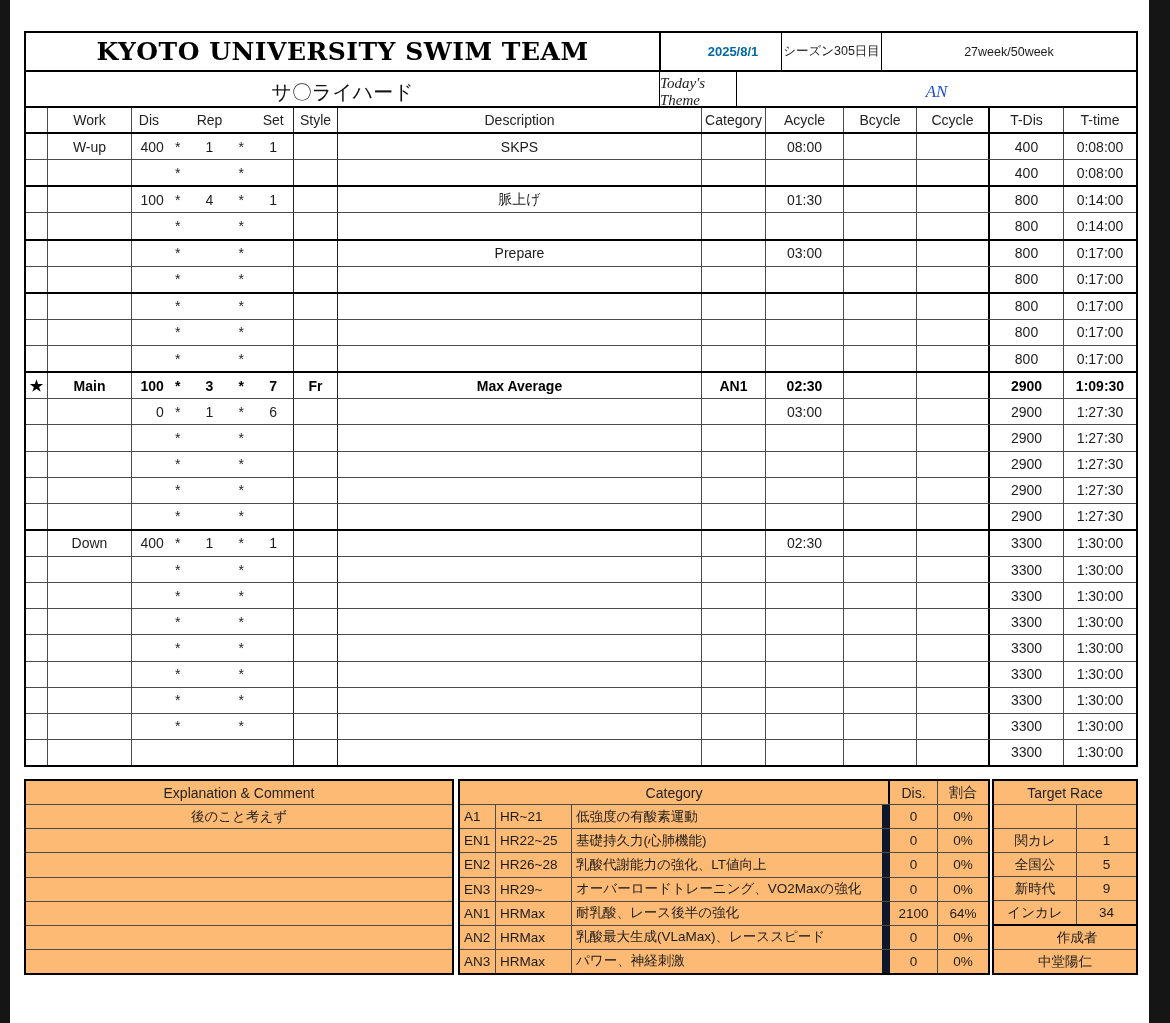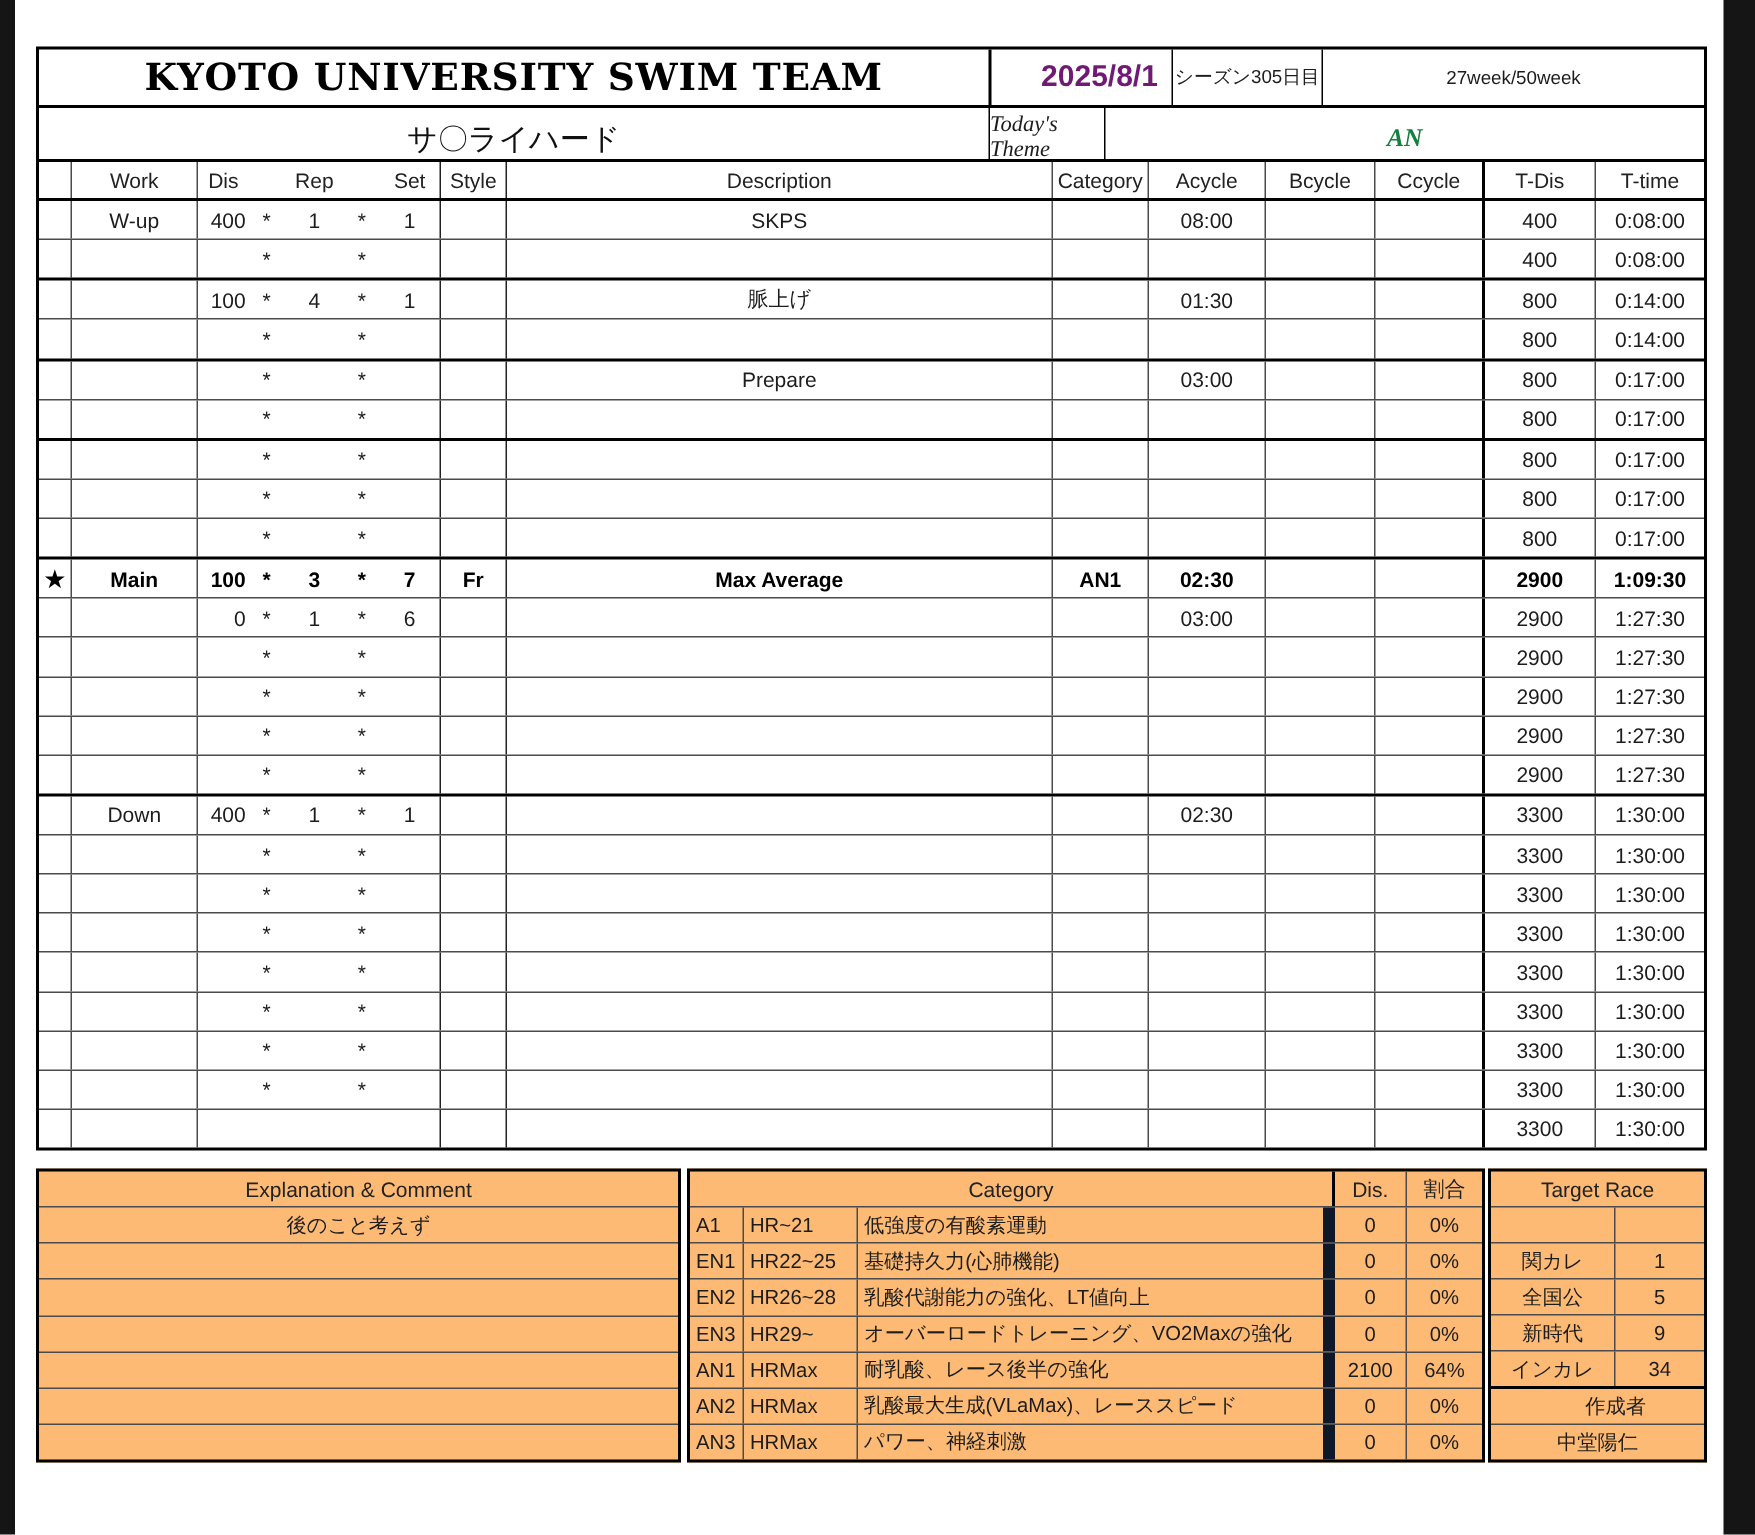--- a/index.html
+++ b/index.html
@@ -37,42 +37,42 @@
   .hb-right { flex: 1; display: flex; flex-direction: column; }
   .hb-row1 { height: 39px; border-bottom: 2px solid #000; display: flex; }
   .hb-row2 { flex: 1; display: flex; }
   .hb-title {
     width: 633px; display: flex; align-items: center; justify-content: center;
     font-family: "DejaVu Serif", "Liberation Serif", serif; font-weight: bold;
     font-size: 25px; letter-spacing: 0.5px; color: #000;
   }
   .hb-date {
     width: 122px; border-left: 2px solid #000; display: flex; align-items: center; justify-content: center;
-    font-weight: bold; font-size: 20px; color: #701a75; padding-left: 24px;
+    font-weight: bold; font-size: 13px; color: #0369a1; padding-left: 24px;
   }
   .hb-season {
     width: 100px; border-left: 1.5px solid #000; display: flex; align-items: center; justify-content: center;
     font-size: 12.5px;
   }
   .hb-week {
     flex: 1; border-left: 1.5px solid #000; display: flex; align-items: center; justify-content: center;
     font-size: 12.5px; font-weight: 500;
   }
   .hb-theme {
     width: 633px; display: flex; align-items: center; justify-content: center;
     font-size: 20px; color: #111;
   }
   .hb-todays {
     width: 77px; border-left: 1.5px solid #000; display: flex; align-items: center; justify-content: center;
     text-align: left; font-family: "Liberation Serif", serif; font-style: italic;
     font-size: 15px; line-height: 1.15;
   }
   .hb-an {
     flex: 1; border-left: 1.5px solid #000; display: flex; align-items: center; justify-content: center;
-    font-family: "Liberation Serif", serif; font-style: italic; font-weight: bold; font-size: 17px; color: #15803d;
+    font-family: "Liberation Serif", serif; font-style: italic; font-weight: normal; font-size: 17px; color: #1d4ed8;
   }
 
   
   .main-table {
     position: absolute; left: 24px; top: 106px; width: 1114px; height: 661px;
     border: 2.5px solid #000; display: flex; flex-direction: column; background: #fff;
   }
   .thead { height: 26px; border-bottom: 2px solid #000; display: flex; font-size: 14px; color: #222; }
   .tbody { flex: 1; display: flex; flex-direction: column; }
   .trow { flex: 1; display: flex; border-top: 1px solid #4b4b4b; font-size: 14px; }

